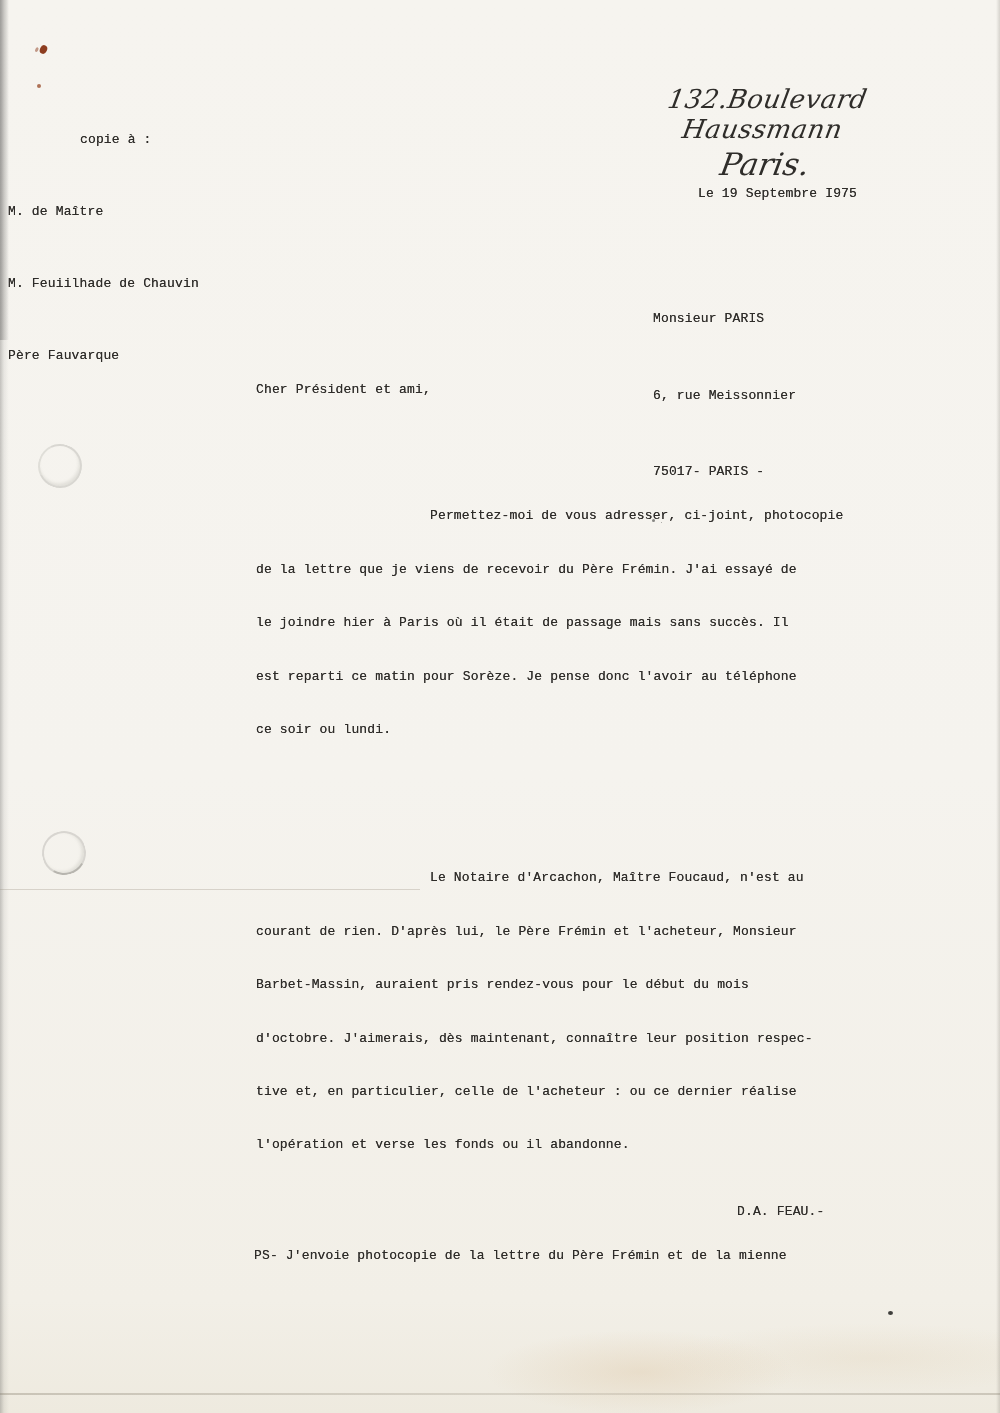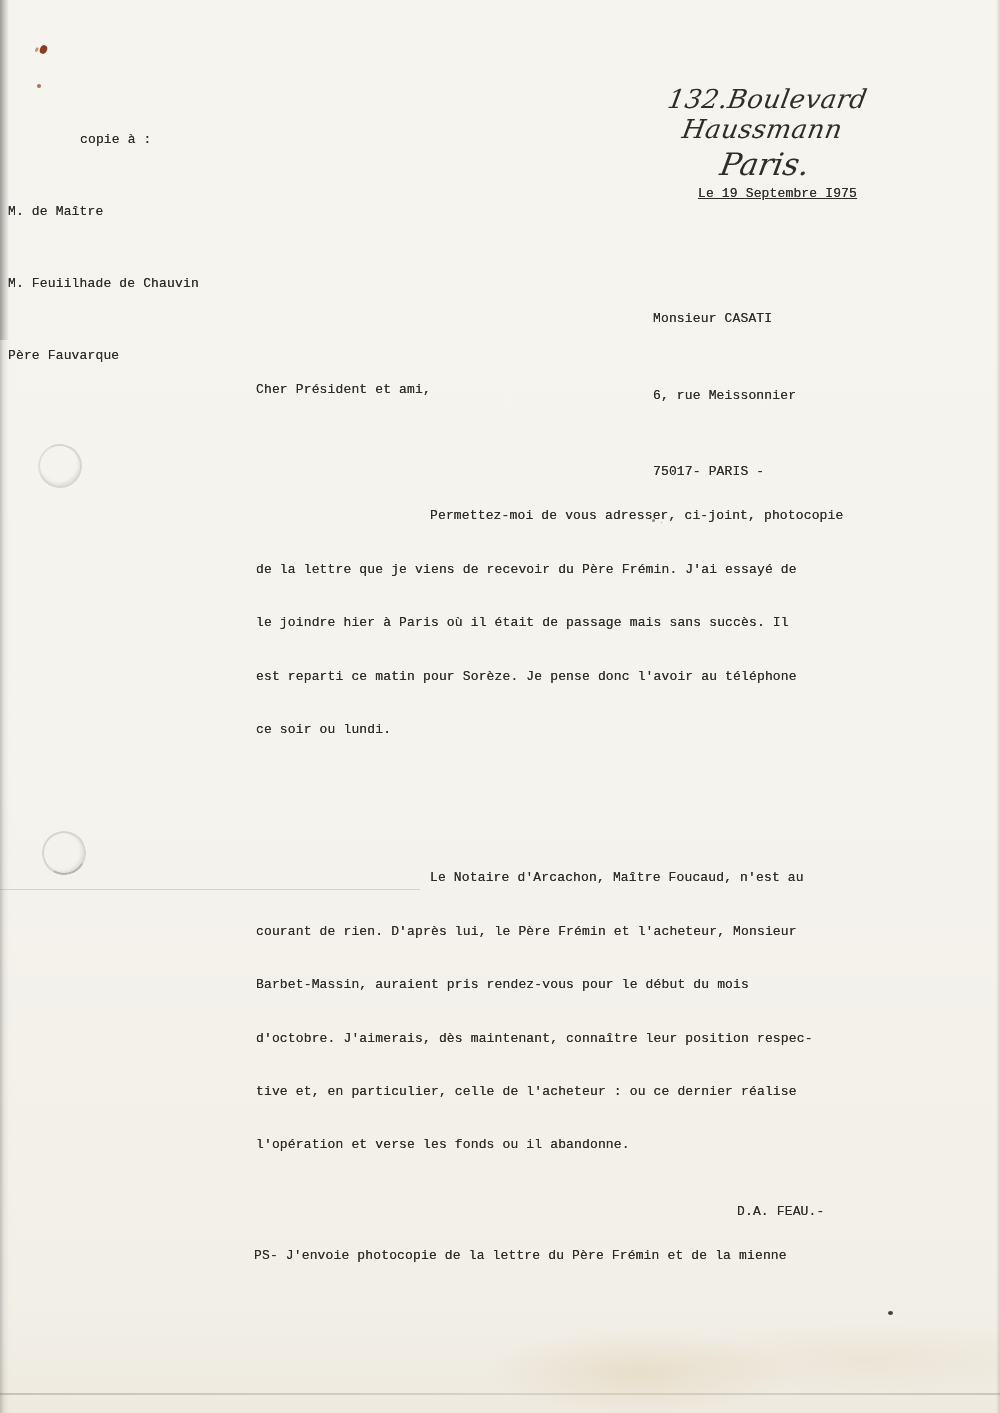--- a/index.html
+++ b/index.html
@@ -41,21 +41,21 @@
   .type{white-space:pre;font-size:13px;letter-spacing:0.15px;text-shadow:0 0 0.5px rgba(46,44,41,0.8);}
 
   .copies{position:absolute;left:8px;top:80px;line-height:24px;}
   .copies .label{padding-left:72px;}
 
   .letterhead{position:absolute;left:600px;top:84px;width:330px;text-align:center;
     font-family:"DejaVu Serif","Liberation Serif",serif;font-style:italic;color:#2f2d2a;}
   .letterhead .addr{font-size:26px;transform:skewX(-10deg);letter-spacing:0.5px;}
   .letterhead .city{font-size:31px;transform:skewX(-10deg);margin-top:2px;}
 
-  .dateline{position:absolute;left:698px;top:186px;text-decoration:underline;}
+  .dateline{position:absolute;left:698px;top:186px;}
 
   .recipient{position:absolute;left:653px;top:255px;line-height:25.5px;}
 
   .body{position:absolute;left:256px;top:348px;width:746px;}
   .body .line{line-height:23.4px;}
   .body .first{padding-left:174px;}
   .para-1{margin-top:28px;}
   .para-2{margin-top:20px;}
 
   .signature{position:absolute;left:737px;top:1204px;}
@@ -86,21 +86,21 @@
   </div>
 
   <div class="letterhead">
     <div class="addr">132.Boulevard Haussmann</div>
     <div class="city">Paris.</div>
   </div>
 
   <div class="dateline type">Le 19 Septembre I975</div>
 
   <div class="recipient type">
-    <div>Monsieur CASATI</div>
+    <div>Monsieur PARIS</div>
     <div>6, rue Meissonnier</div>
     <div>75017- PARIS -</div>
   </div>
 
   <div class="body type">
     <div class="line">Cher Président et ami,</div>
 
     <div class="para-1">
       <div class="line first">Permettez-moi de vous adresser, ci-joint, photocopie</div>
       <div class="line">de la lettre que je viens de recevoir du Père Frémin. J'ai essayé de</div>

